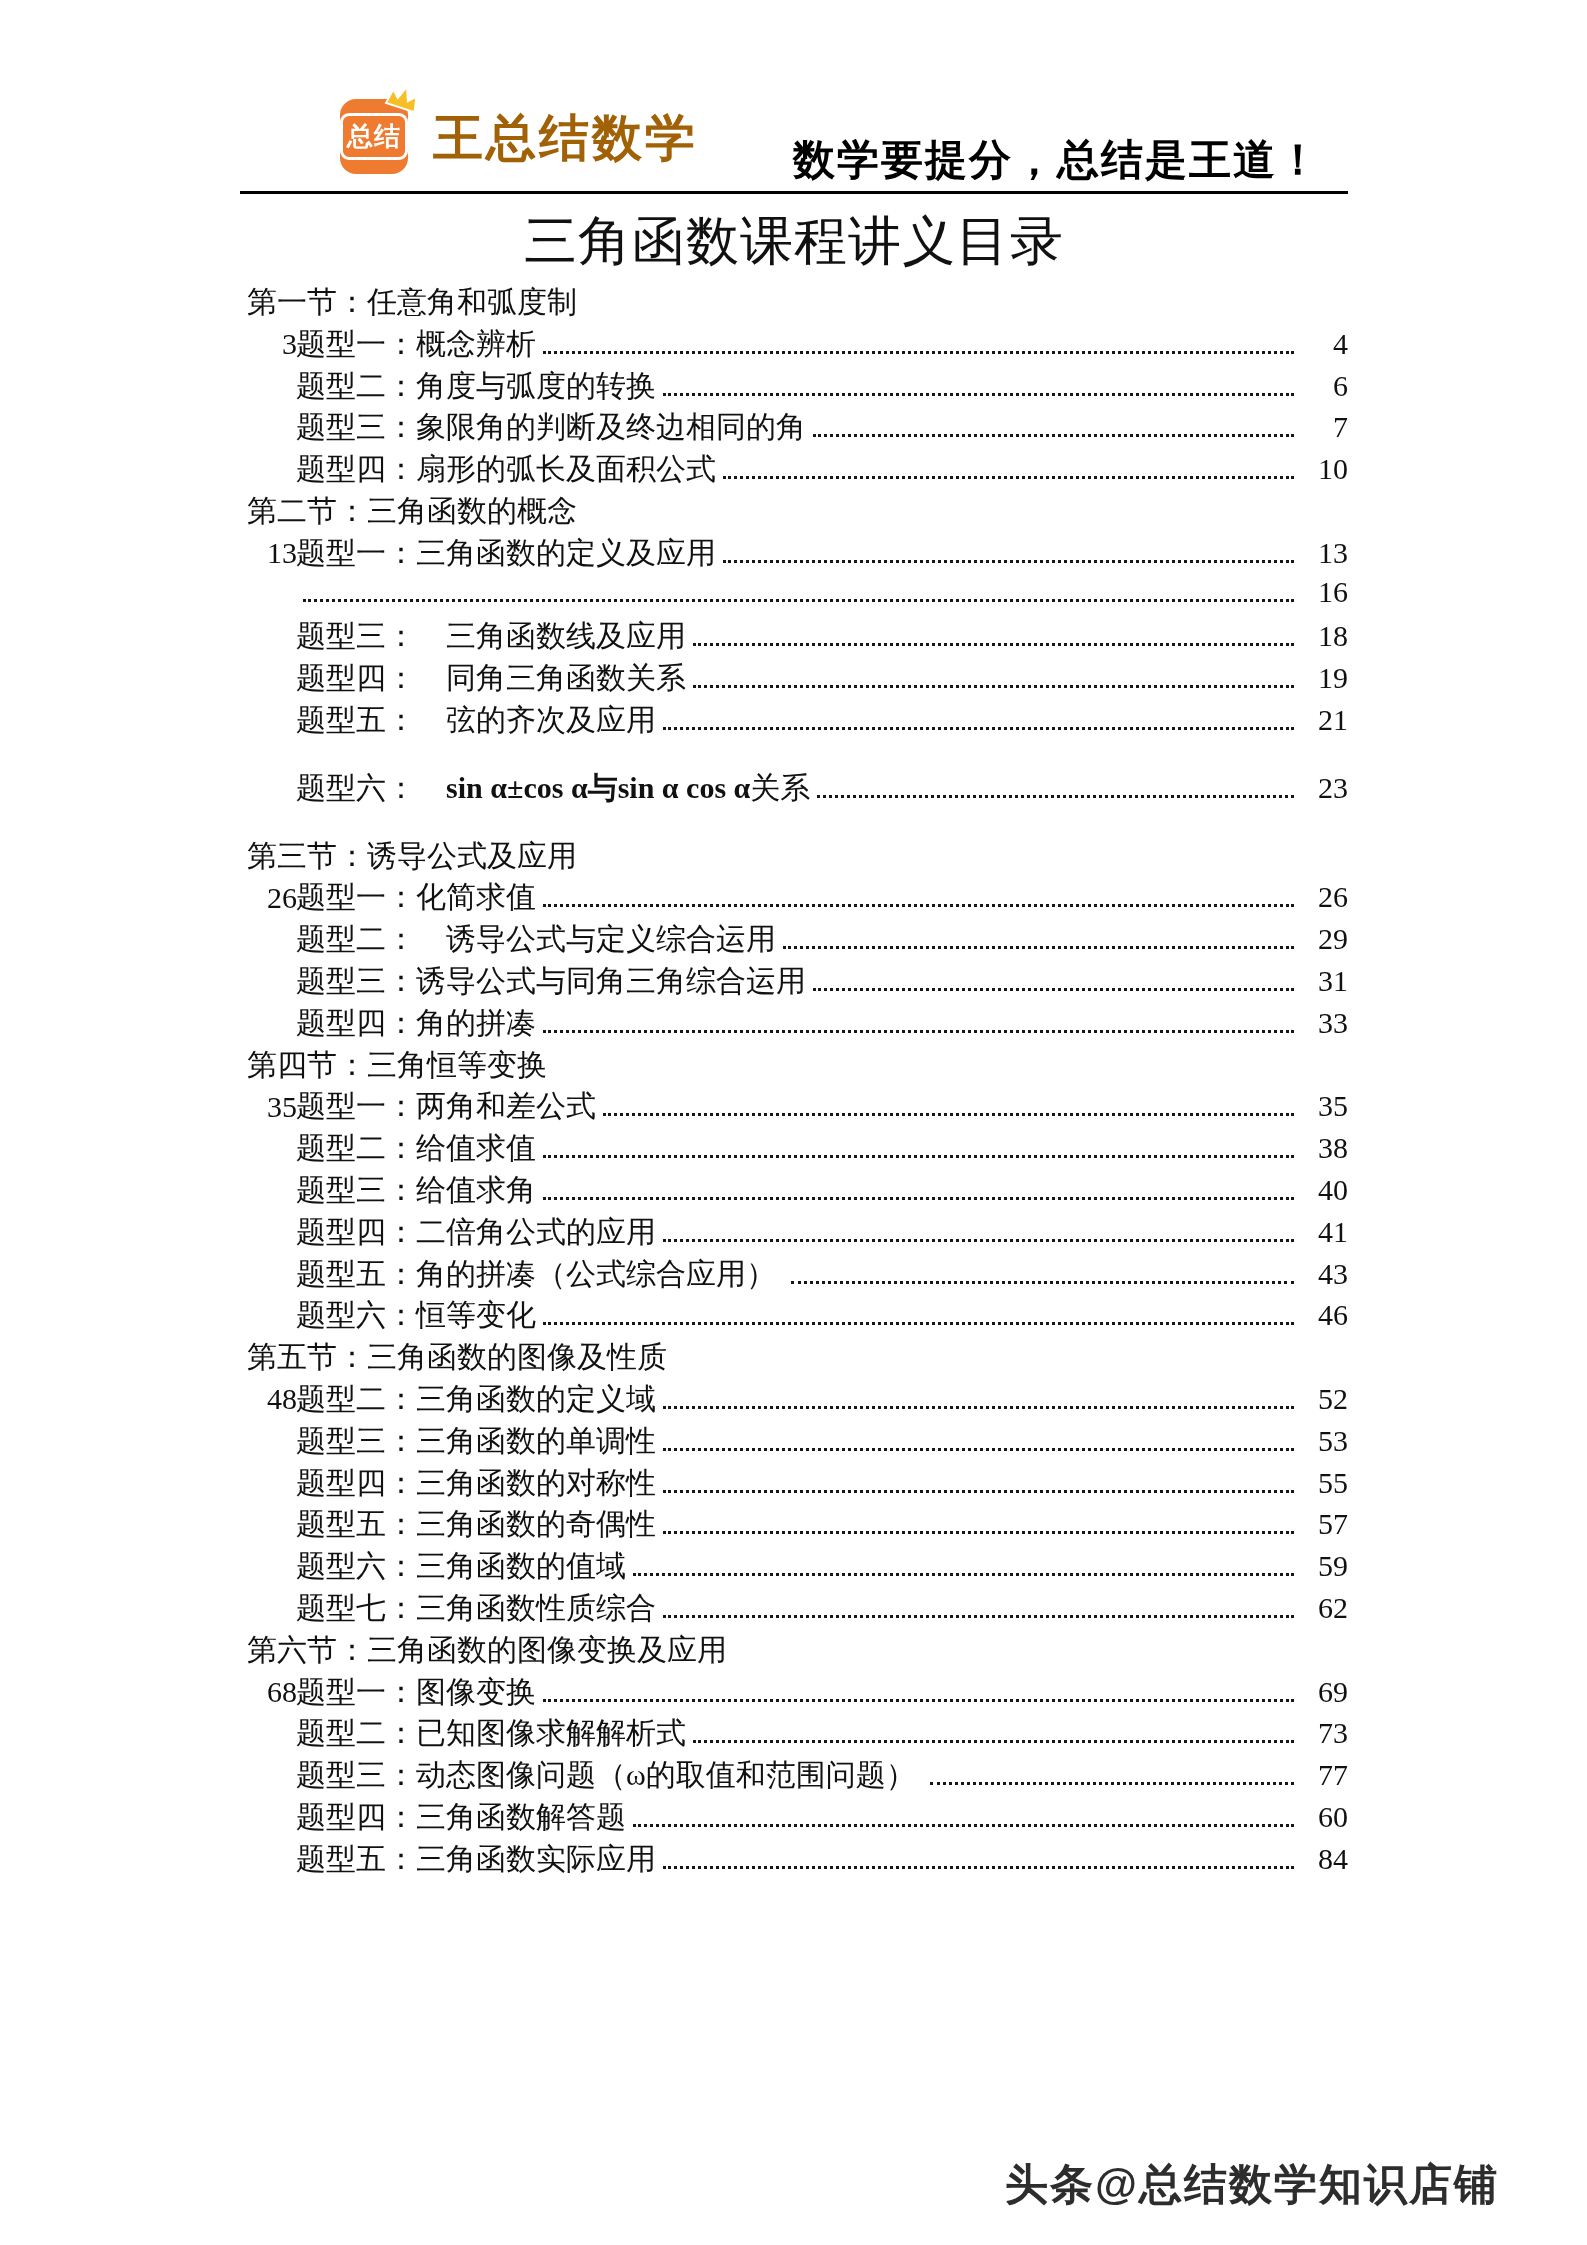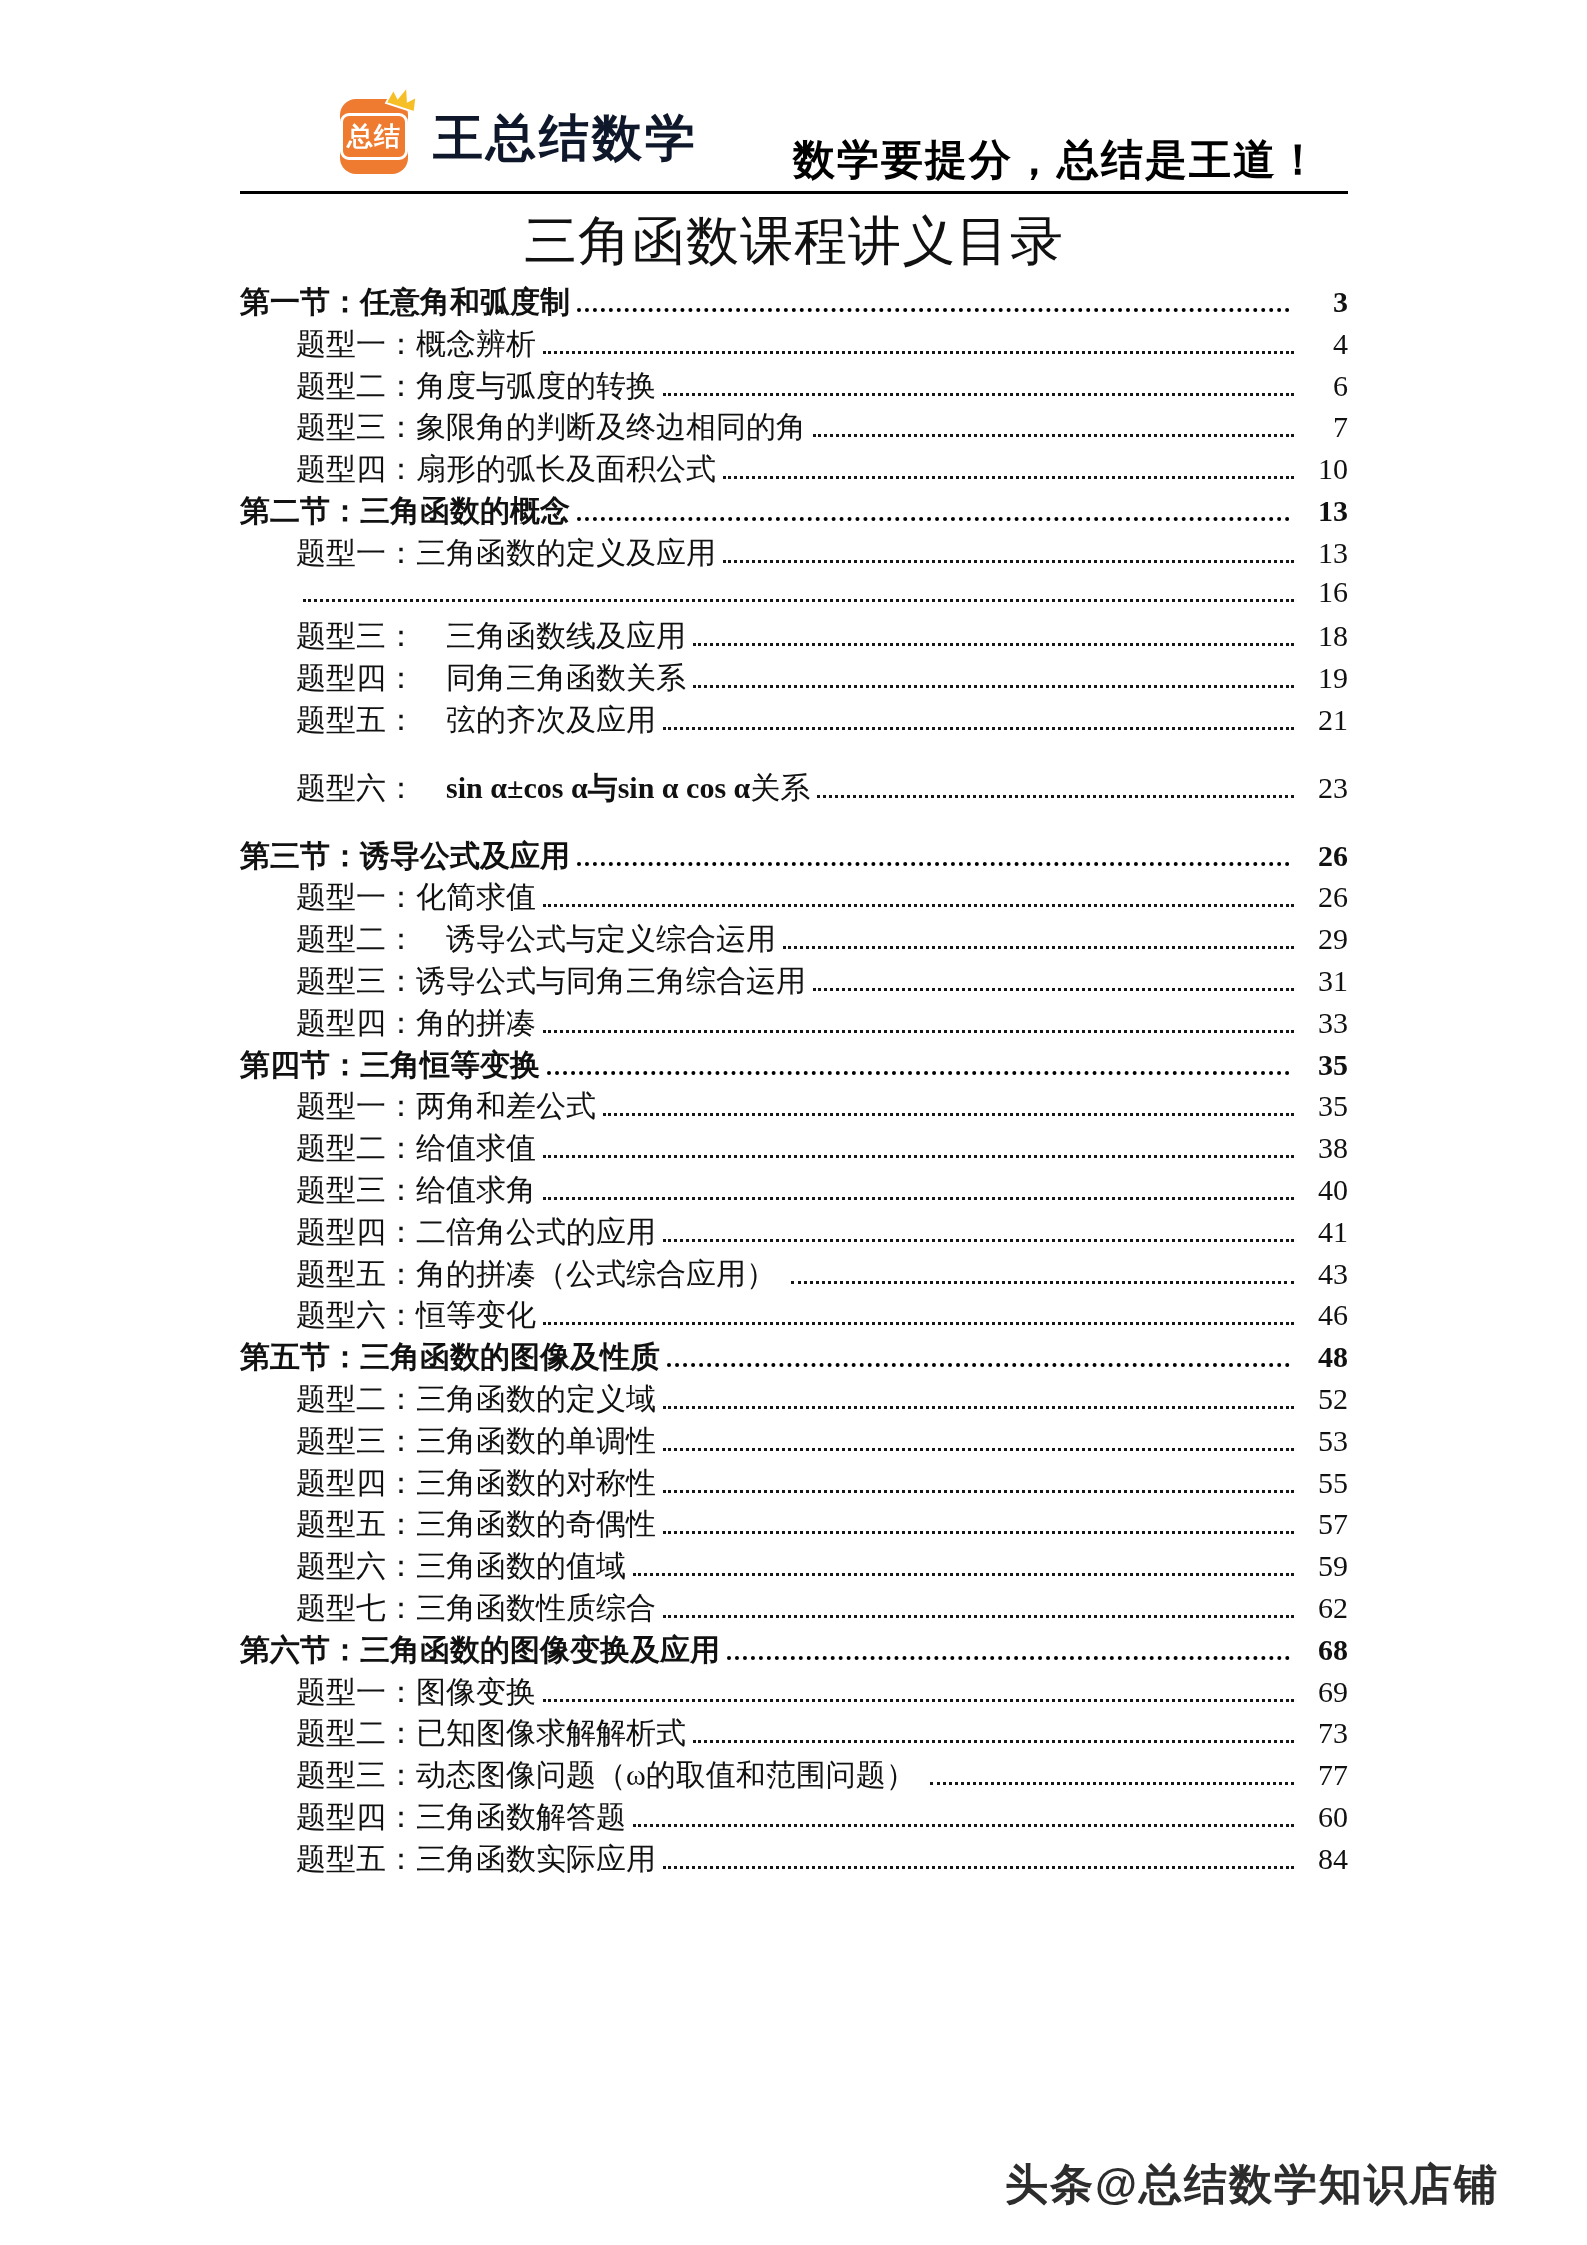--- a/index.html
+++ b/index.html
@@ -27,21 +27,21 @@
     color: #fff;
     font-family: "Liberation Sans", sans-serif;
     font-weight: bold; font-size: 26px; letter-spacing: 1px;
     white-space: nowrap;
   }
   .crown { position: absolute; right: -13px; top: -15px; transform: rotate(18deg); }
 
   .brand-name {
     position: absolute; left: 433px; top: 99px;
     height: 75px; line-height: 78px;
-    color: #0f172a;
+    color: #a16207;
     font-family: "Liberation Sans", sans-serif;
     font-weight: bold; font-size: 50px; letter-spacing: 3px;
     white-space: nowrap;
   }
 
   .tagline {
     position: absolute; left: 793px; top: 132px;
     font-size: 42px; letter-spacing: 2px;
     font-family: "Liberation Serif", serif;
     color: #000;
@@ -61,21 +61,21 @@
     font-size: 53px; font-weight: normal; letter-spacing: 1px;
     white-space: nowrap;
   }
 
   
   .toc { position: absolute; left: 240px; top: 282px; width: 1108px; }
   .toc-row {
     display: flex; align-items: baseline;
     height: 41.8px; font-size: 30px;
   }
-  .toc-row.section { font-weight: bold; }
+  .toc-row.section { font-weight: normal; flex-direction: column; }
   .toc-row.item { padding-left: 56px; }
   .gap-before { margin-top: 26px; }
   .label, .seg { white-space: pre; }
   .seg-math { font-weight: bold; font-family: "Liberation Serif", serif; }
   .seg-boldcn { font-weight: bold; }
   .dots {
     flex: 1; margin: 0 4px 0 7px;
     border-bottom: 3.4px dotted #161616;
   }
   .toc-row.section .dots { border-bottom: 4.6px dotted #000; margin-right: 8px; }

